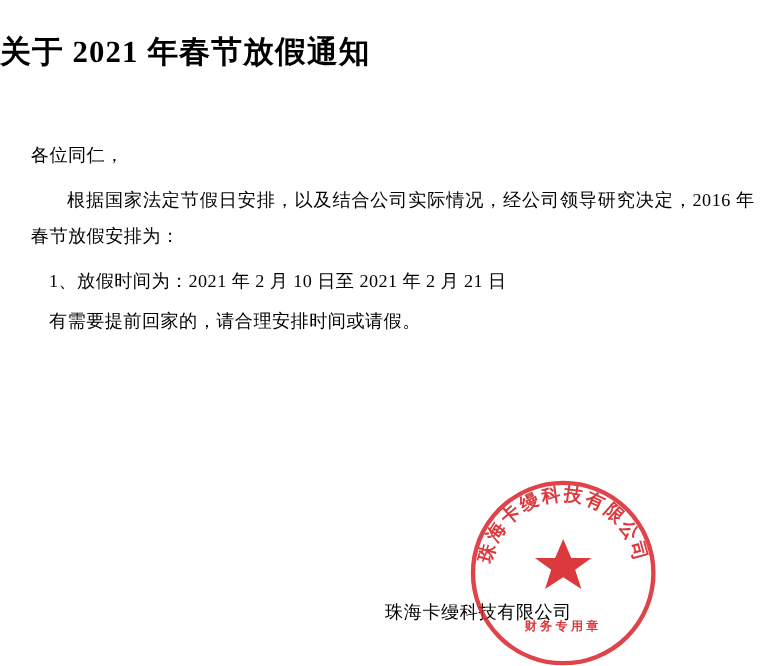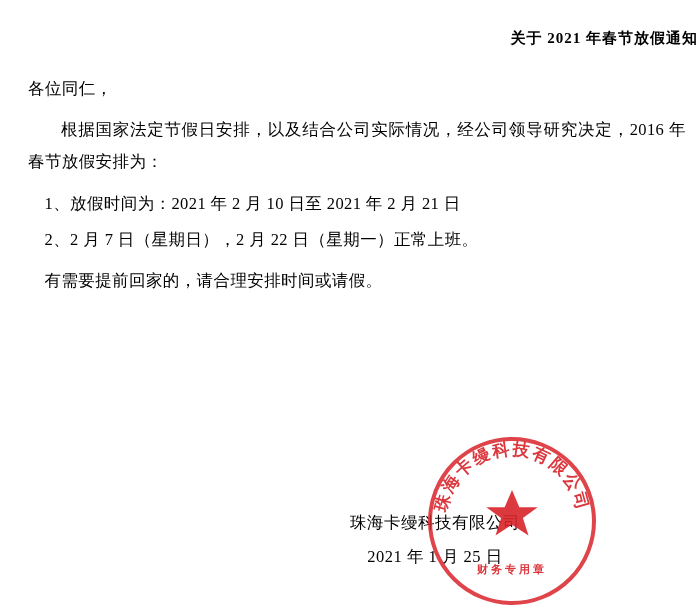--- a/index.html
+++ b/index.html
@@ -14,29 +14,29 @@
     color: #000000;
     overflow: hidden;
   }
   .page {
     position: relative;
     width: 698px;
     height: 605px;
     box-sizing: border-box;
   }
   .doc-title {
-    text-align: right;
-    font-size: 15px;
+    text-align: left;
+    font-size: 28px;
     font-weight: bold;
     letter-spacing: 1px;
-    margin: 28px 0 0 15px;
+    margin: 28px 0 0 0;
     line-height: 1.4;
   }
   .body-block {
-    margin-top: 24px;
+    margin-top: 58px;
     padding: 0 12px 0 28px;
   }
   .para {
     font-size: 16.5px;
     line-height: 1.95;
     margin: 0 0 9px 0;
     letter-spacing: 0.4px;
     text-align: justify;
   }
   .para.indent {
@@ -92,30 +92,28 @@
   <div class="doc-title">关于 2021 年春节放假通知</div>
 
   <div class="body-block">
 
     <p class="para">各位同仁，</p>
 
     <p class="para indent">根据国家法定节假日安排，以及结合公司实际情况，经公司领导研究决定，2016 年春节放假安排为：</p>
 
     <p class="para item tight">1、放假时间为：2021 年 2 月 10 日至 2021 年 2 月 21 日</p>
 
-    <p class="para item">2、2 月 7 日（星期日），2 月 22 日（星期一）正常上班。</p>
 
     <p class="para item">有需要提前回家的，请合理安排时间或请假。</p>
 
 
   </div>
 
   <div class="sign-block">
     <div class="sign-line">珠海卡缦科技有限公司</div>
-    <div class="sign-line">2021 年 1 月 25 日</div>
   </div>
 
   <div class="stamp">
     <svg width="176" height="176" viewBox="0 0 176 176" xmlns="http://www.w3.org/2000/svg">
       <defs>
         <path id="ringpath" d="M 88,88 m -66,0 a 66,66 0 1,1 132,0 a 66,66 0 1,1 -132,0"></path>
       </defs>
       <circle cx="88" cy="88" r="82" fill="none" stroke="#d8232a" stroke-width="4" opacity="0.85"></circle>
       <g transform="translate(88,82)">
         <polygon points="0,-25 7.35,-7.73 25.7,-7.73 10.9,2.95 16.5,20.5 0,9.8 -16.5,20.5 -10.9,2.95 -25.7,-7.73 -7.35,-7.73" fill="#d8232a" opacity="0.9"></polygon>

